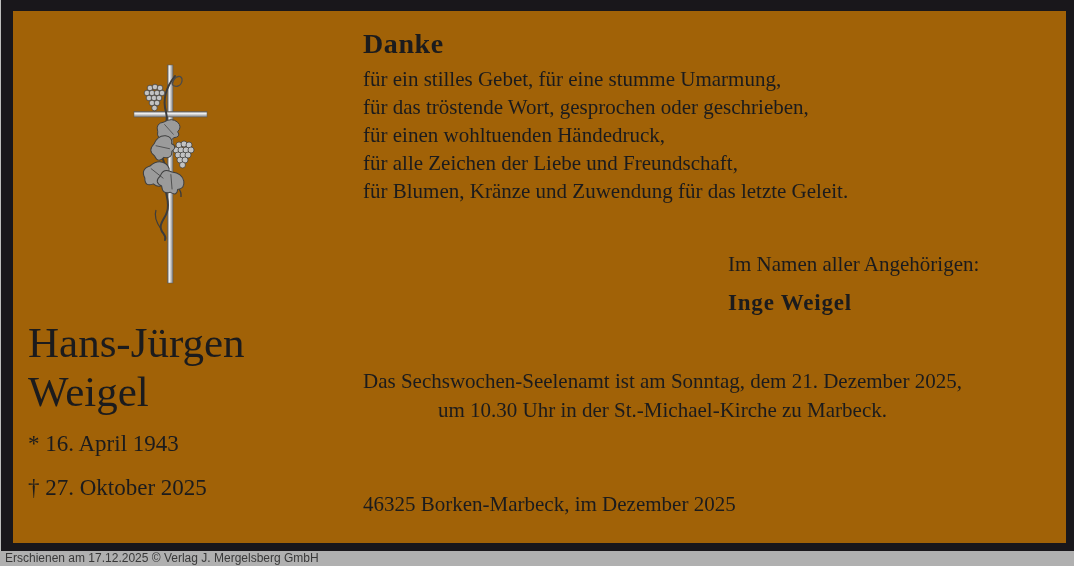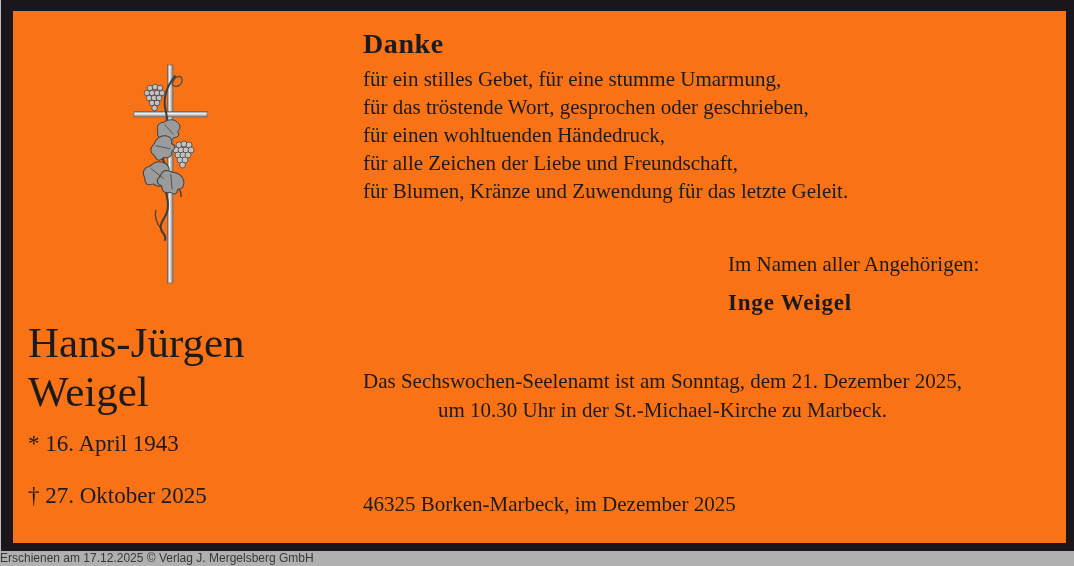--- a/index.html
+++ b/index.html
@@ -1,18 +1,18 @@
 <!DOCTYPE html>
 <html><head>
 <meta charset="utf-8">
 <style>
   html,body{margin:0;padding:0;background:#ffffff;}
   .page{
     position:relative;width:1074px;height:566px;overflow:hidden;
-    background:#f97316;color:#1b1b1d;
+    background:#a16207;color:#1b1b1d;
     font-family:"Liberation Serif", serif;
   }
   .edge-sliver{position:absolute;left:0;top:0;width:1px;height:551px;background:#bdbdbd;}
   .bar{position:absolute;background:#19171b;}
   .bar-top{left:1px;right:0;top:0;height:11px;}
   .bar-left{left:1px;top:0;width:12px;height:551px;}
   .bar-right{right:0;top:0;width:8px;height:551px;}
   .bar-bottom{left:1px;right:0;top:543px;height:8px;}
 
   .cross{position:absolute;left:110px;top:50px;width:130px;height:250px;}
@@ -33,29 +33,29 @@
   .service{
     position:absolute;left:363px;top:367px;
     font-size:21px;line-height:28.5px;white-space:nowrap;text-align:center;
   }
   .place-date{position:absolute;left:363px;top:492px;font-size:21px;white-space:nowrap;}
 
   .name-block{position:absolute;left:28px;top:318px;width:286px;text-align:left;}
   .name-line{font-size:43px;line-height:49px;}
   .date-line{font-size:23px;}
   .birth{margin-top:15px;}
-  .death{margin-top:26px;}
+  .death{margin-top:18px;}
 
   .footer{
     position:absolute;left:0;bottom:0;width:1074px;height:15px;
     background:#b0b0b0;
     font-family:"Liberation Sans", sans-serif;
     font-size:12px;line-height:15px;color:#383838;
   }
-  .footer span{}
+  .footer span{padding-left:5px;}
 </style>
 </head>
 <body>
 
 <div class="page">
 
   <div class="edge-sliver"></div>
   <div class="bar bar-top"></div>
   <div class="bar bar-left"></div>
   <div class="bar bar-right"></div>

